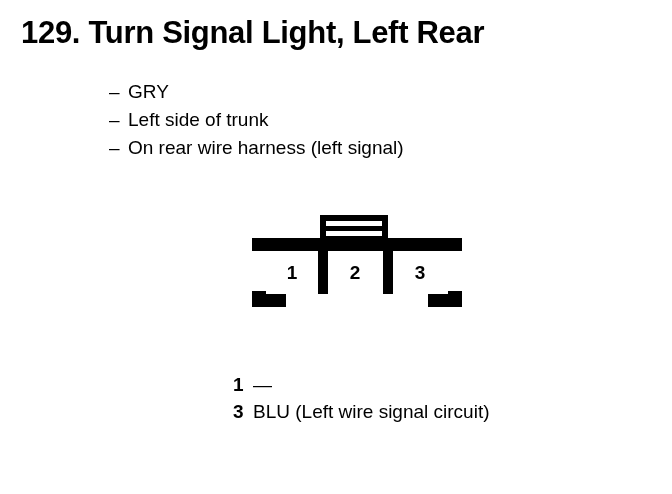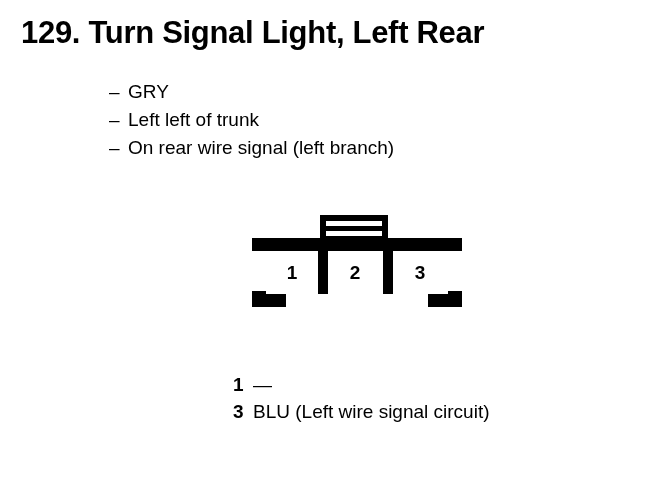--- a/index.html
+++ b/index.html
@@ -90,22 +90,22 @@
 </style>
 </head>
 <body>
 
 <div id="page">
 
   <div id="page-title">129. Turn Signal Light, Left Rear</div>
 
   <div id="desc-list">
     <span class="desc-item"><span class="desc-dash">–</span><span>GRY</span></span>
-    <span class="desc-item"><span class="desc-dash">–</span><span>Left left of trunk</span></span>
-    <span class="desc-item"><span class="desc-dash">–</span><span>On rear wire signal (left branch)</span></span>
+    <span class="desc-item"><span class="desc-dash">–</span><span>Left side of trunk</span></span>
+    <span class="desc-item"><span class="desc-dash">–</span><span>On rear wire harness (left signal)</span></span>
   </div>
 
   <div id="connector">
     <svg width="214" height="96" viewBox="0 0 214 96" xmlns="http://www.w3.org/2000/svg">
 
       <g>
         <rect x="70" y="2" width="68" height="27" fill="#000000"></rect>
         <rect x="76" y="8" width="56" height="5" fill="#ffffff"></rect>
         <rect x="76" y="18" width="56" height="5" fill="#ffffff"></rect>
       </g>

